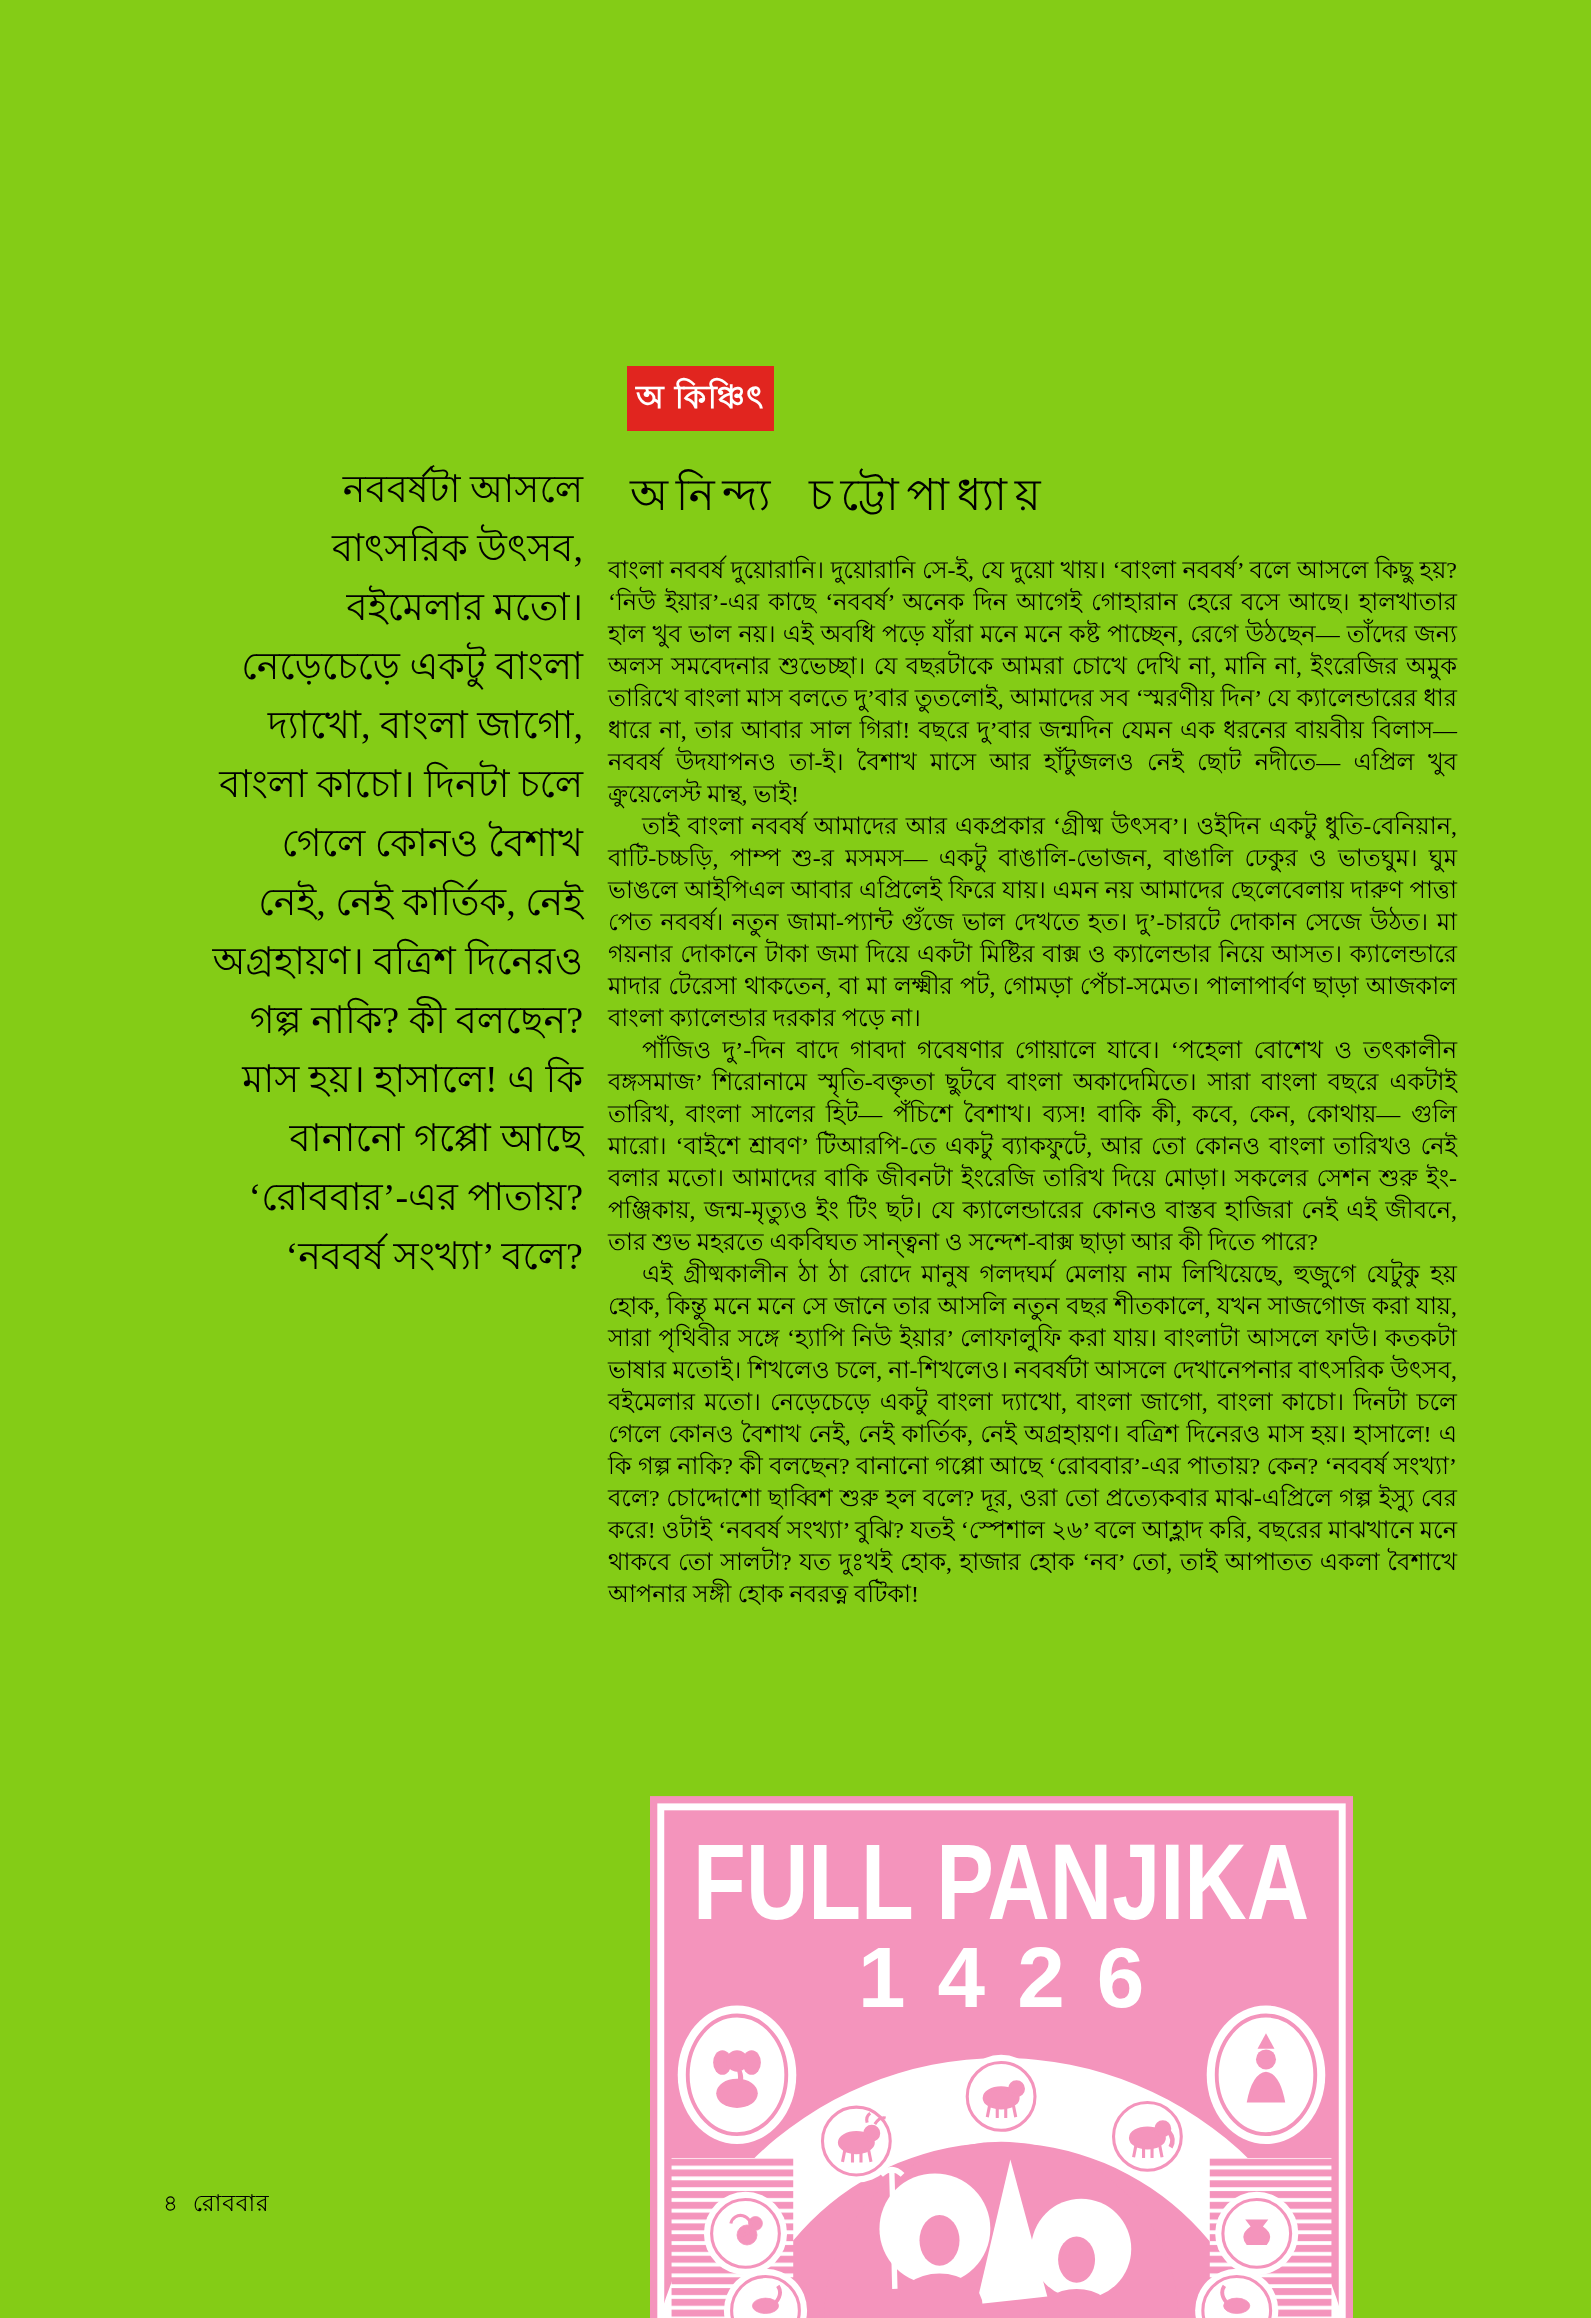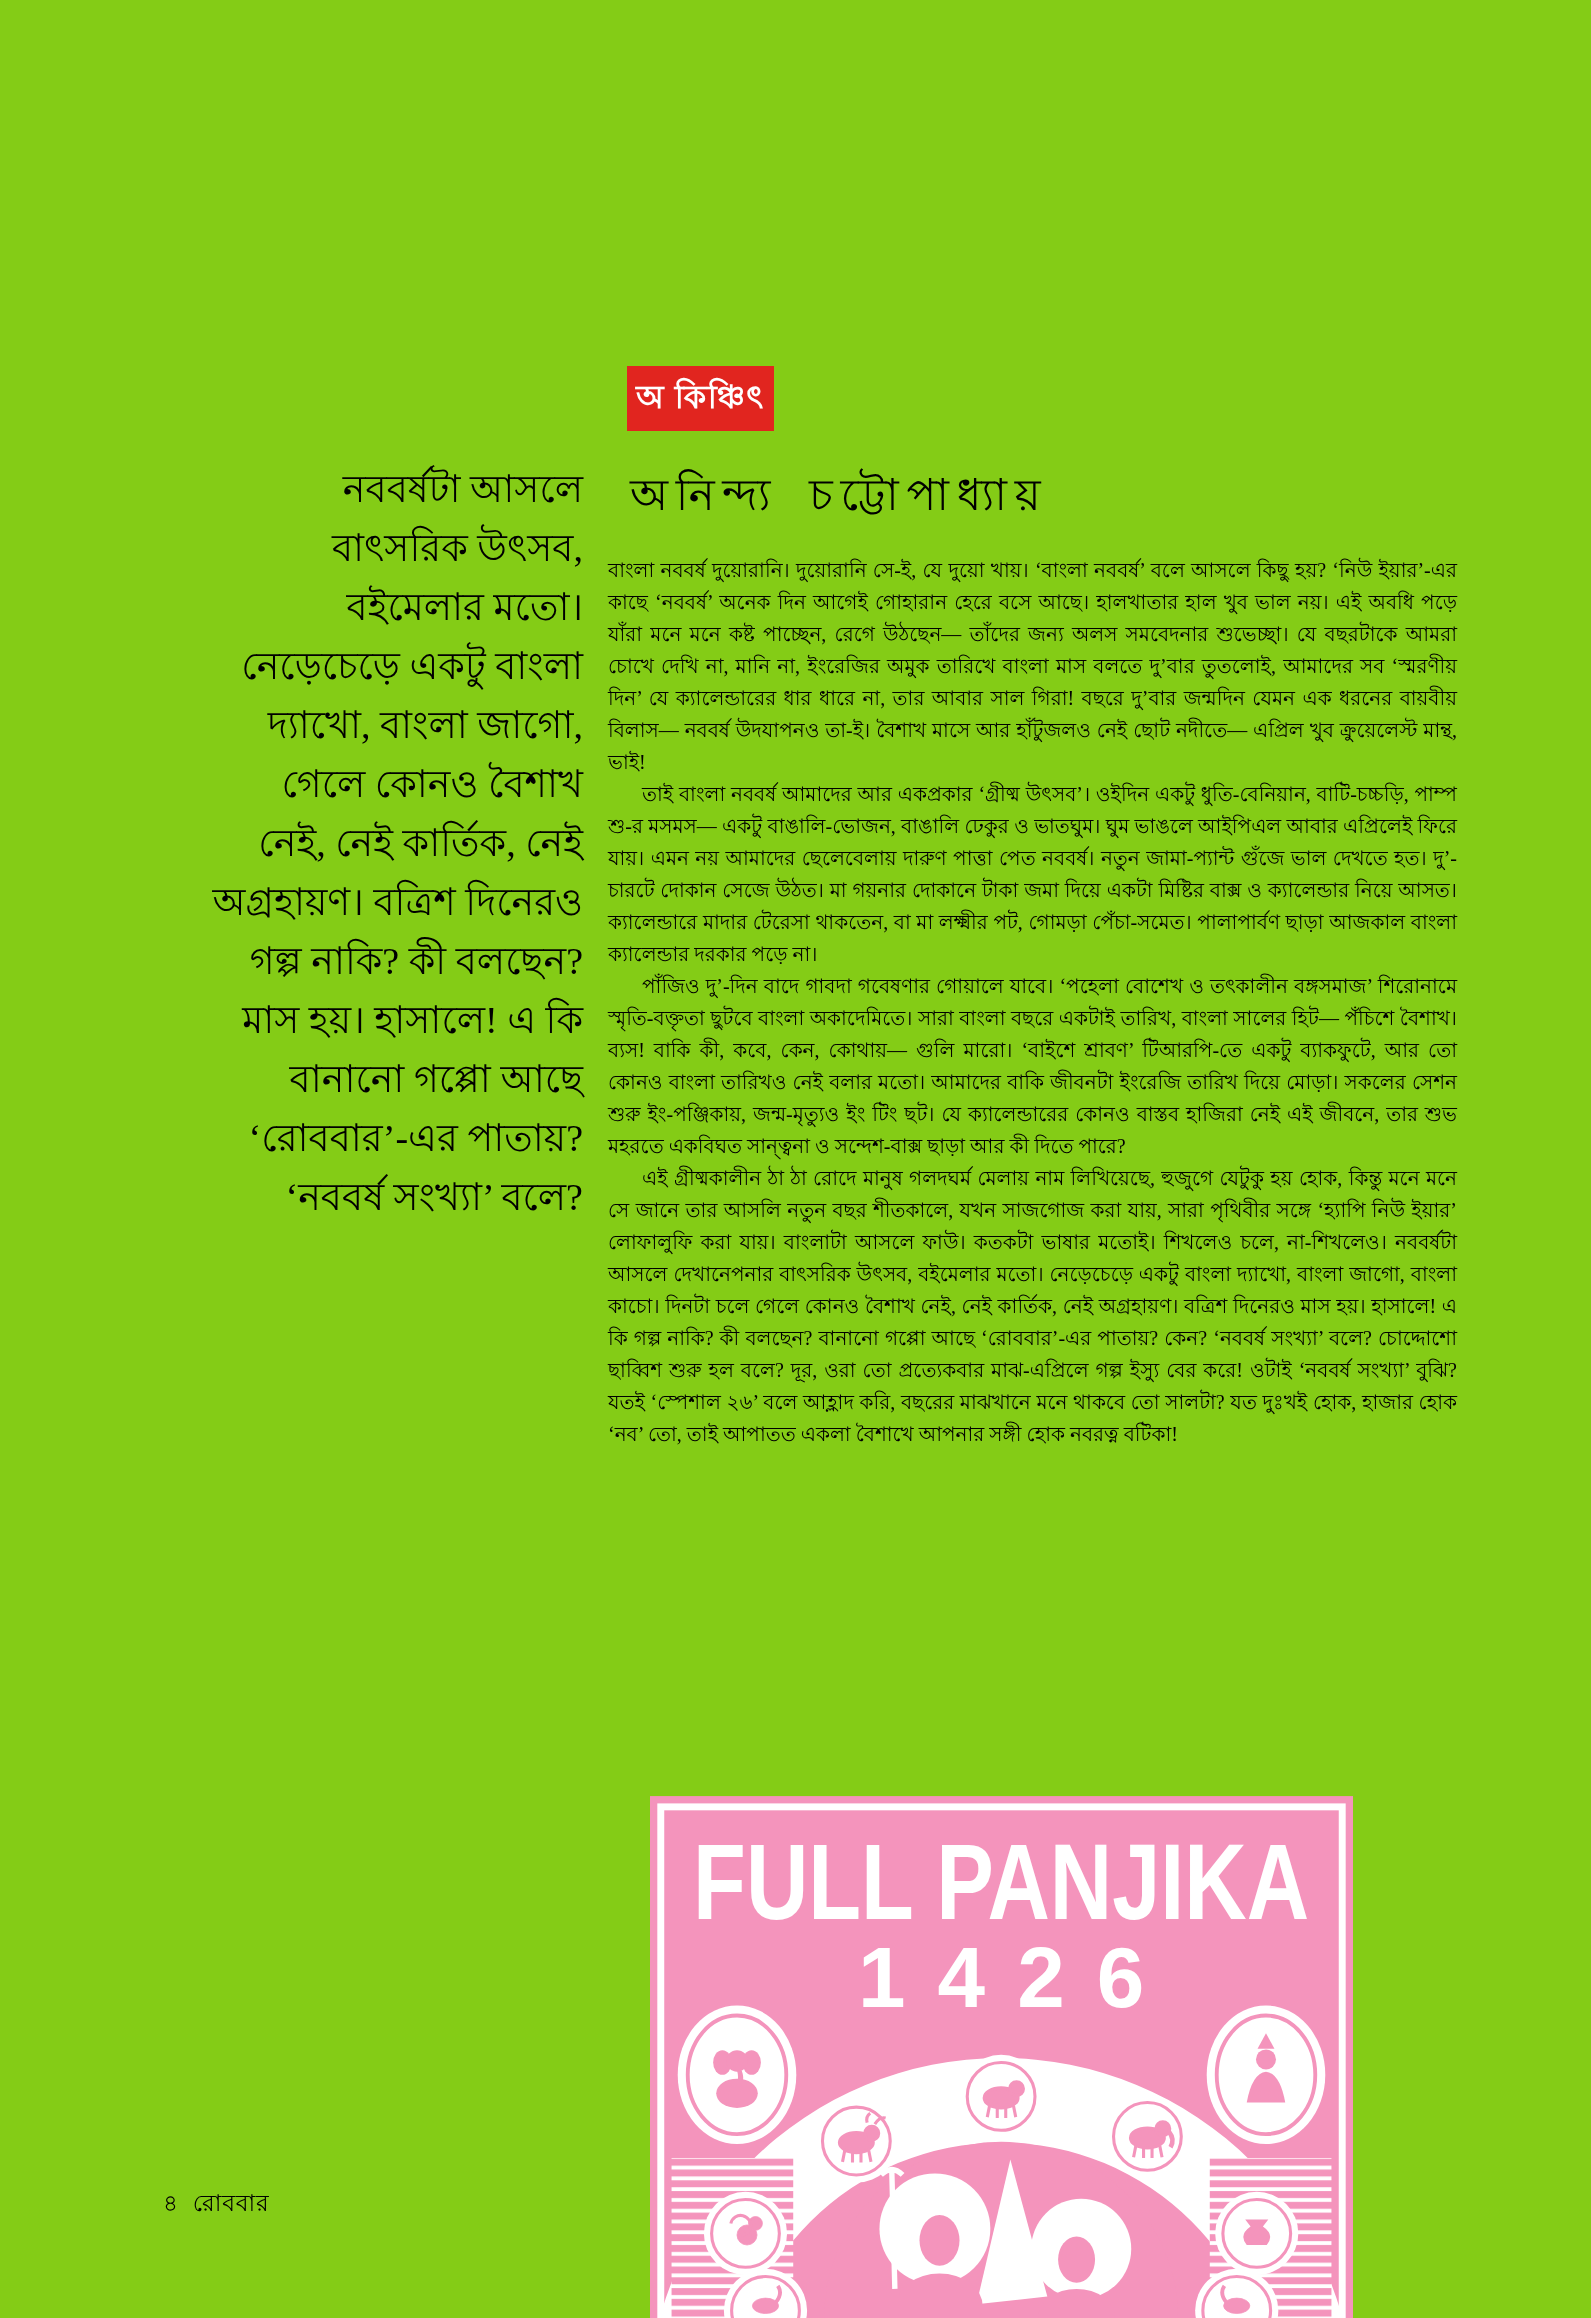--- a/index.html
+++ b/index.html
@@ -33,21 +33,21 @@
   .pullquote{
     position:absolute;left:146px;top:460px;width:437px;
     text-align:right;
     font-size:38px;
     line-height:59px;
     font-weight:400;
   }
   .pullquote div{min-height:59px;}
   .bodycol{
     position:absolute;left:608px;top:554px;width:849px;
-    font-size:20px;
+    font-size:24px;
     line-height:32px;
     text-align:justify;
   }
   .bodycol p{margin:0;padding:0;}
   .bodycol p:not(:first-child){text-indent:34px;}
   .footer{
     position:absolute;left:163px;top:2185px;
     font-size:23px;
     letter-spacing:0.8px;
   }
@@ -67,20 +67,21 @@
   </div>
 
   <div class="author">অনিন্দ্য চট্টোপাধ্যায়</div>
 
   <div class="pullquote">
       <div>নববর্ষটা আসলে</div>
       <div>বাৎসরিক উৎসব,</div>
       <div>বইমেলার মতো।</div>
       <div>নেড়েচেড়ে একটু বাংলা</div>
       <div>দ্যাখো, বাংলা জাগো,</div>
+      <div>বাংলা কাচো। দিনটা চলে</div>
       <div>গেলে কোনও বৈশাখ</div>
       <div>নেই, নেই কার্তিক, নেই</div>
       <div>অগ্রহায়ণ। বত্রিশ দিনেরও</div>
       <div>গল্প নাকি? কী বলছেন?</div>
       <div>মাস হয়। হাসালে! এ কি</div>
       <div>বানানো গপ্পো আছে</div>
       <div>‘রোববার’-এর পাতায়?</div>
       <div>‘নববর্ষ সংখ্যা’ বলে?</div>
     </div>
 

